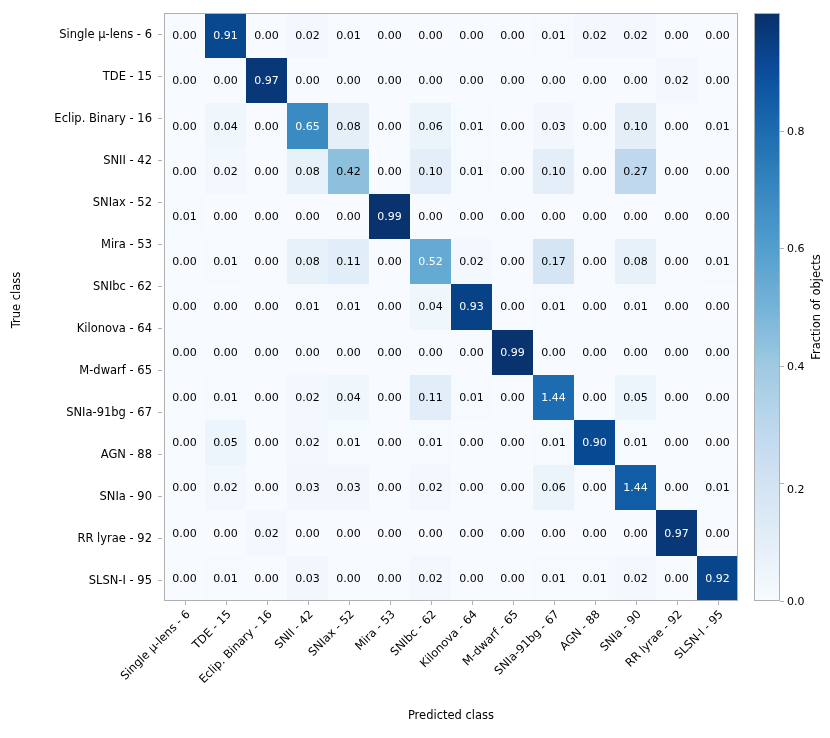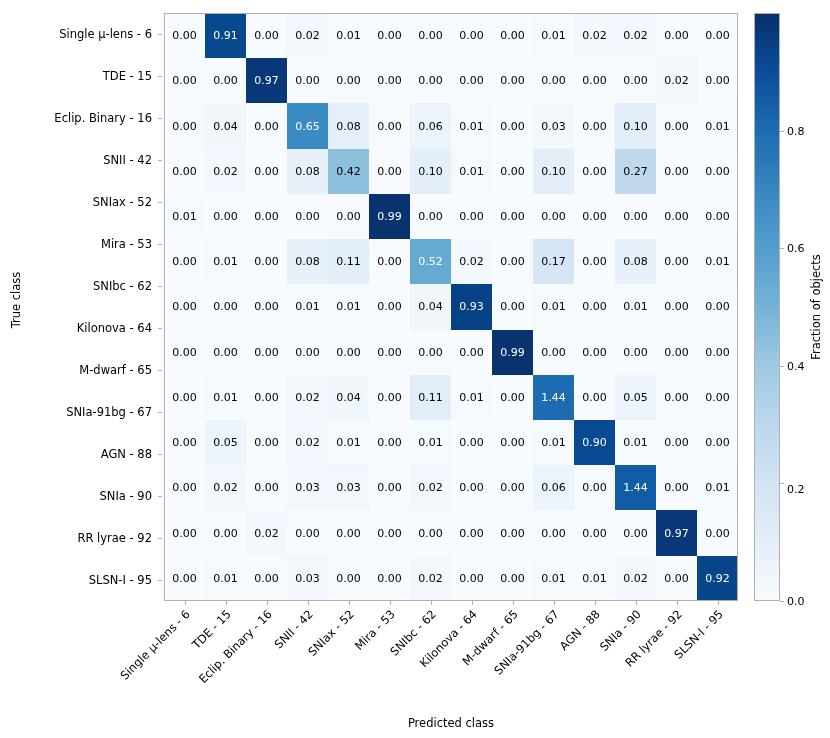--- a/index.html
+++ b/index.html
@@ -122,21 +122,20 @@
   }
 
   
   #xlabel {
     position: absolute;
     left: 164px;
     top: 708px;
     width: 574px;
     text-align: center;
     font-size: 11.5px;
-    margin-top: 8px;
   }
 
   
   #cbar {
     position: absolute;
     left: 754px;
     top: 13px;
     width: 26px;
     height: 588px;
     border: 1px solid #b0b0b0;

